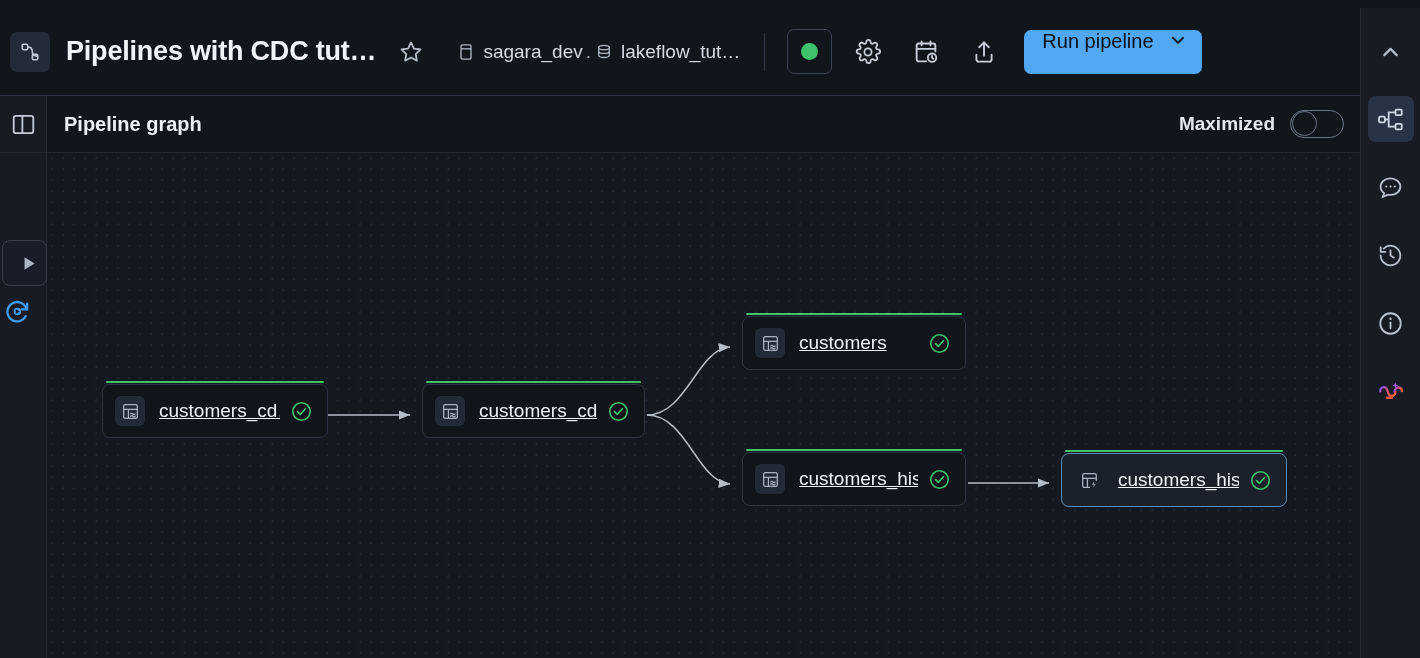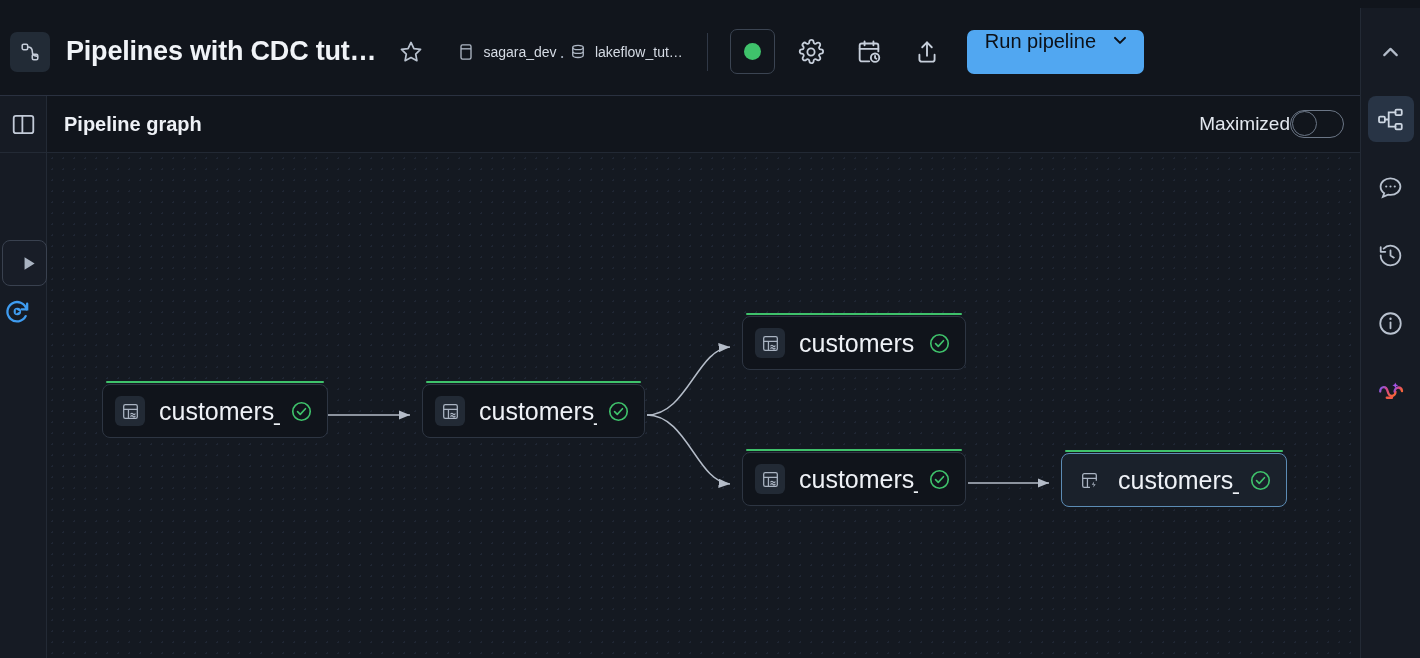--- a/index.html
+++ b/index.html
@@ -67,21 +67,21 @@
     margin-left: 28px;
     white-space: nowrap;
   }
   .ctx-item {
     display: flex;
     align-items: center;
     gap: 7px;
     cursor: pointer;
   }
   .ctx-text {
-    font-size: 14px;
+    font-size: 19px;
     color: #d5dbe4;
     font-weight: 400;
   }
   .ctx-dot {
     color: #9aa4b2;
     font-size: 19px;
     margin: 0 3px;
   }
 
   .topbar-divider {
@@ -147,21 +147,22 @@
     font-size: 20px;
     font-weight: 700;
     color: #eef1f6;
     margin-left: 17px;
   }
   .maximize-group {
     margin-left: auto;
     margin-right: 16px;
     display: flex;
     align-items: center;
-    gap: 0;
+    gap: 15px;
+    font-weight: bold;
   }
   .maximize-label {
     font-size: 19px;
     color: #e3e8ef;
   }
   .toggle {
     width: 54px; height: 28px;
     border-radius: 14px;
     border: 1.5px solid #6b7686;
     background: transparent;
@@ -289,25 +290,26 @@
     width: 30px; height: 30px;
     border-radius: 6px;
     background: #222a35;
     display: flex; align-items: center; justify-content: center;
     flex: 0 0 auto;
   }
   .node.selected .node-icon {
     background: transparent;
   }
   .node-label {
-    font-size: 25px;
+    font-size: 19px;
     color: #eef1f6;
     margin-left: 14px;
     white-space: nowrap;
     overflow: hidden;
+    text-decoration: underline;
   }
   .node-status {
     margin-left: auto;
     padding-left: 10px;
     display: flex; align-items: center;
     flex: 0 0 auto;
   }
 </style>
 </head>
 <body>

